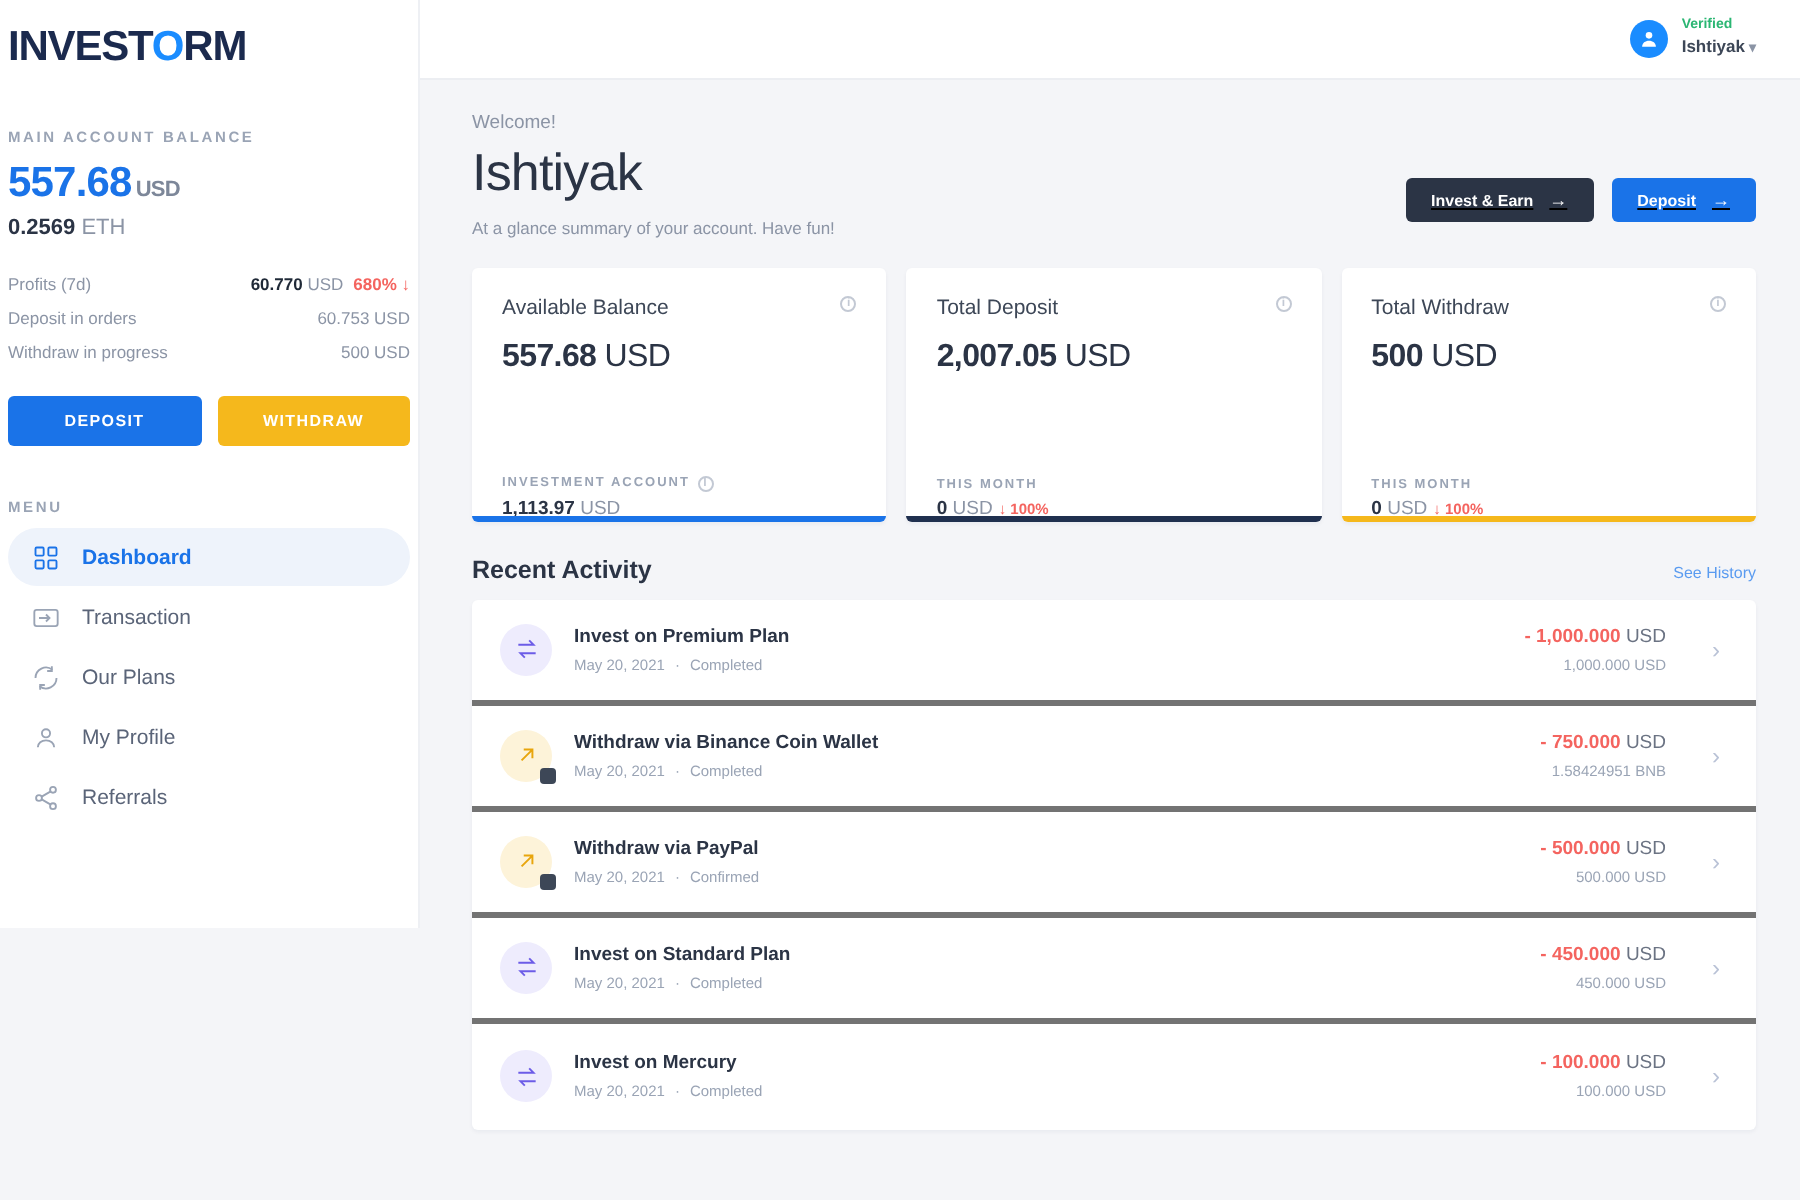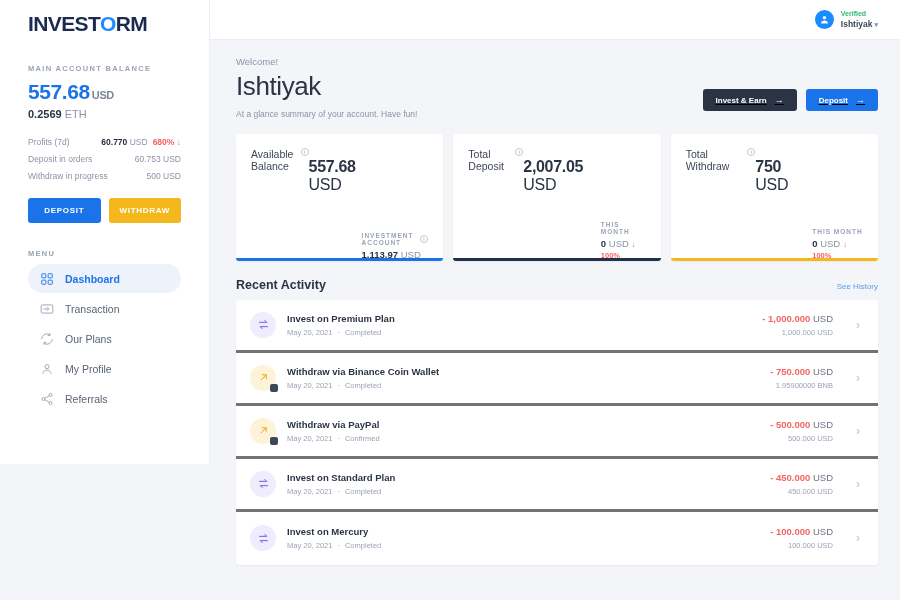--- a/index.html
+++ b/index.html
@@ -9,21 +9,21 @@
     background: #f4f5f8;
     overflow: hidden;
   }
   .app { display: flex; width: 900px; height: 600px; }
 
   
   .sidebar {
     width: 210px; height: 464px;
     background: #ffffff;
     flex: 0 0 210px;
-    padding: 0 28px;
+    padding: 0 4px;
     border-right: 1px solid #eef0f4;
   }
   .logo {
     padding-top: 12px;
     font-size: 21px;
     font-weight: bold;
     letter-spacing: -0.6px;
     color: #1b2a4e;
     font-family: "Liberation Sans", sans-serif;
   }
@@ -130,21 +130,21 @@
   .btn-blue { background: #1a73e8; }
   .btn-top .arr { font-size: 9px; }
 
   
   .cards { display: flex; gap: 10px; margin-top: 15px; }
   .card {
     flex: 1; background: #fff; border-radius: 3px;
     padding: 14px 15px 0 15px; height: 127px;
     position: relative; overflow: hidden;
     box-shadow: 0 1px 2px rgba(25,40,80,0.05);
-    display: flex; flex-direction: row;
+    display: flex; flex-direction: column;
   }
   .card-head { display: flex; align-items: flex-start; justify-content: space-between; }
   .card-title { font-size: 10.5px; color: #3d4757; }
   .info-ic {
     width: 8px; height: 8px; border-radius: 50%;
     border: 1px solid #c3c9d4; color: #c3c9d4;
     font-size: 6px; line-height: 6px; text-align: center;
     font-weight: bold; cursor: pointer; flex: 0 0 8px;
   }
   .card-value {
@@ -368,21 +368,21 @@
             <div class="card-foot-val"><b>0</b> <span>USD</span><span class="cf-delta">↓ 100%</span></div>
           </div>
           <div class="card-bar" style="background:#20304f"></div>
         </div>
 
         <div class="card">
           <div class="card-head">
             <span class="card-title">Total Withdraw</span>
             <span class="info-ic">i</span>
           </div>
-          <div class="card-value"><span>750</span> <span class="cv-cur">USD</span></div>
+          <div class="card-value"><span>500</span> <span class="cv-cur">USD</span></div>
           <div class="card-foot">
             <div class="card-foot-label">
                 <span>This Month</span>
               </div>
             <div class="card-foot-val"><b>0</b> <span>USD</span><span class="cf-delta">↓ 100%</span></div>
           </div>
           <div class="card-bar" style="background:#f5b81c"></div>
         </div>
       </div>
 
@@ -420,21 +420,21 @@
                 </svg>
             </span>
             <span class="act-badge"></span>
           </span>
           <span class="act-mid">
             <div class="act-name">Withdraw via Binance Coin Wallet</div>
             <div class="act-sub"><span>May 20, 2021</span><span class="dot">·</span><span>Completed</span></div>
           </span>
           <span class="act-right">
             <div class="act-amt"><span>- 750.000</span> <span class="aa-cur">USD</span></div>
-            <div class="act-amt2">1.95900000 BNB</div>
+            <div class="act-amt2">1.58424951 BNB</div>
           </span>
           <span class="act-chev">›</span>
         </div>
 
         <div class="act-row">
           <span class="act-ic">
             <span class="act-ic-circle ic-withdraw">
               <svg viewBox="0 0 24 24">
                   <path d="M7 17L17 7M9 7h8v8"></path>
                 </svg>

